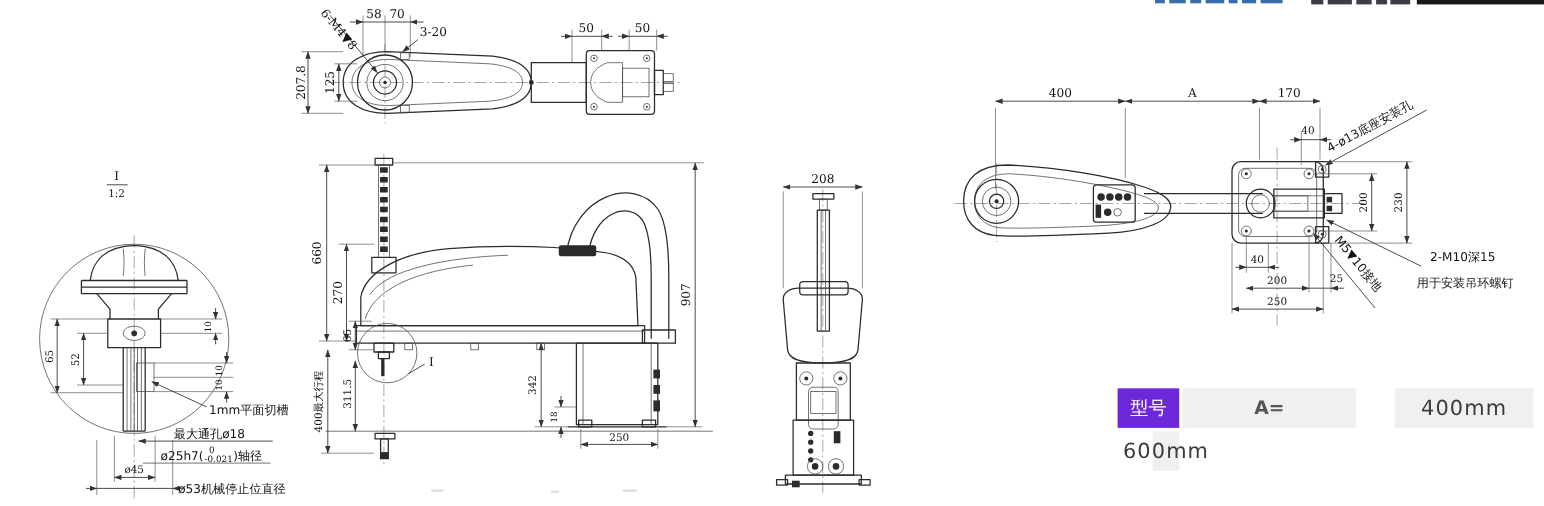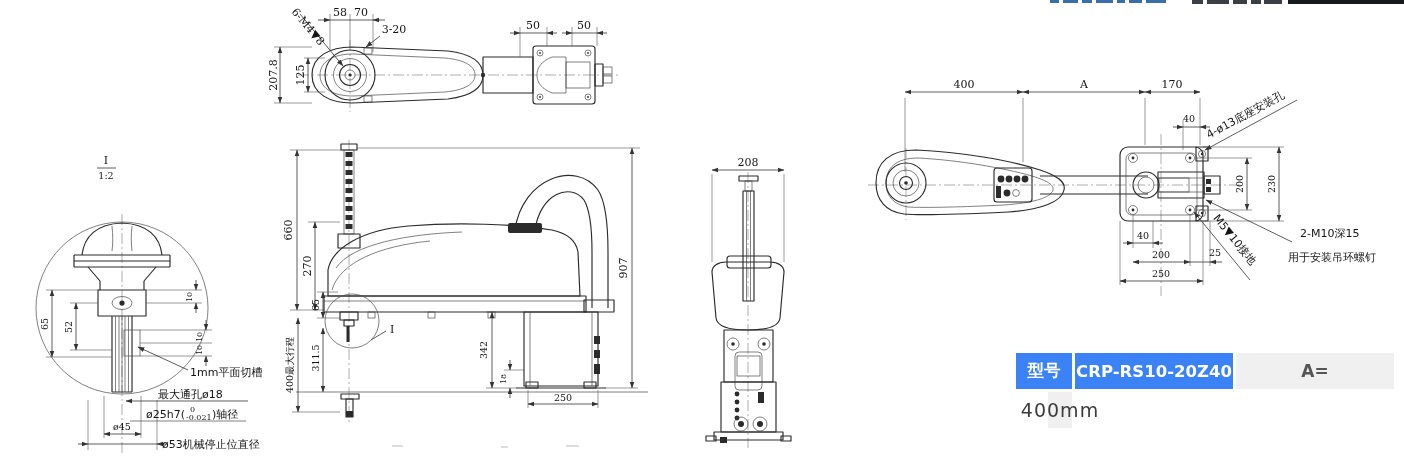--- a/index.html
+++ b/index.html
@@ -17,21 +17,21 @@
   text{fill:#141414;}
   .dt{font:11px "DejaVu Serif","Liberation Serif",serif;}
   .dts{font:9.5px "DejaVu Serif","Liberation Serif",serif;}
   .dtt{font:8px "DejaVu Serif","Liberation Serif",serif;}
   .nt{font:11px "DejaVu Sans","Liberation Sans",sans-serif;}
   .mid{text-anchor:middle;}
   
   .spec-table{position:absolute;left:1016px;top:353px;display:grid;
               grid-template-columns:56px 158px 158px;grid-auto-rows:36px;gap:3px;}
   .spec-table .cell{display:flex;align-items:center;justify-content:center;}
-  .spec-table .h{background:#3b82f6;color:#ffffff;font-weight:bold;font-size:16.5px;}
+  .spec-table .h{background:#6d28d9;color:#ffffff;font-weight:normal;font-size:16.5px;}
   .spec-table .b{background:#f0f0f0;color:#4a4a4a;font-size:17px;}
   .spec-table .b.val{font-size:19px;color:#3c3c3c;letter-spacing:1px;margin-left:32px;}
   .spec-table .b.lbl{font-weight:bold;color:#555;}
 </style>
 </head>
 <body>
 
 <div class="canvas">
 
 <svg width="1404" height="460" viewBox="0 0 1404 460">
@@ -401,18 +401,18 @@
     <text class="nt mid" x="1232" y="242" transform="rotate(51 1232 242)">M5▼10接地</text>
 
     <path class="dim" d="M1292,242 L1206,200" marker-end="url(#arr)"></path>
     <text class="nt" x="1300" y="237">2-M10深15</text>
     <text class="nt" x="1288" y="261">用于安装吊环螺钉</text>
   </g>
 </svg>
 
 <div class="spec-table">
   <div class="cell h">型号</div>
-  <div class="cell h">CRP-RS10-20Z40</div>
   <div class="cell b lbl">A=</div>
   <div class="cell b val">400mm</div>
+  <div class="cell b val">600mm</div>
 </div>
 
 </div>
 
 </body></html>

